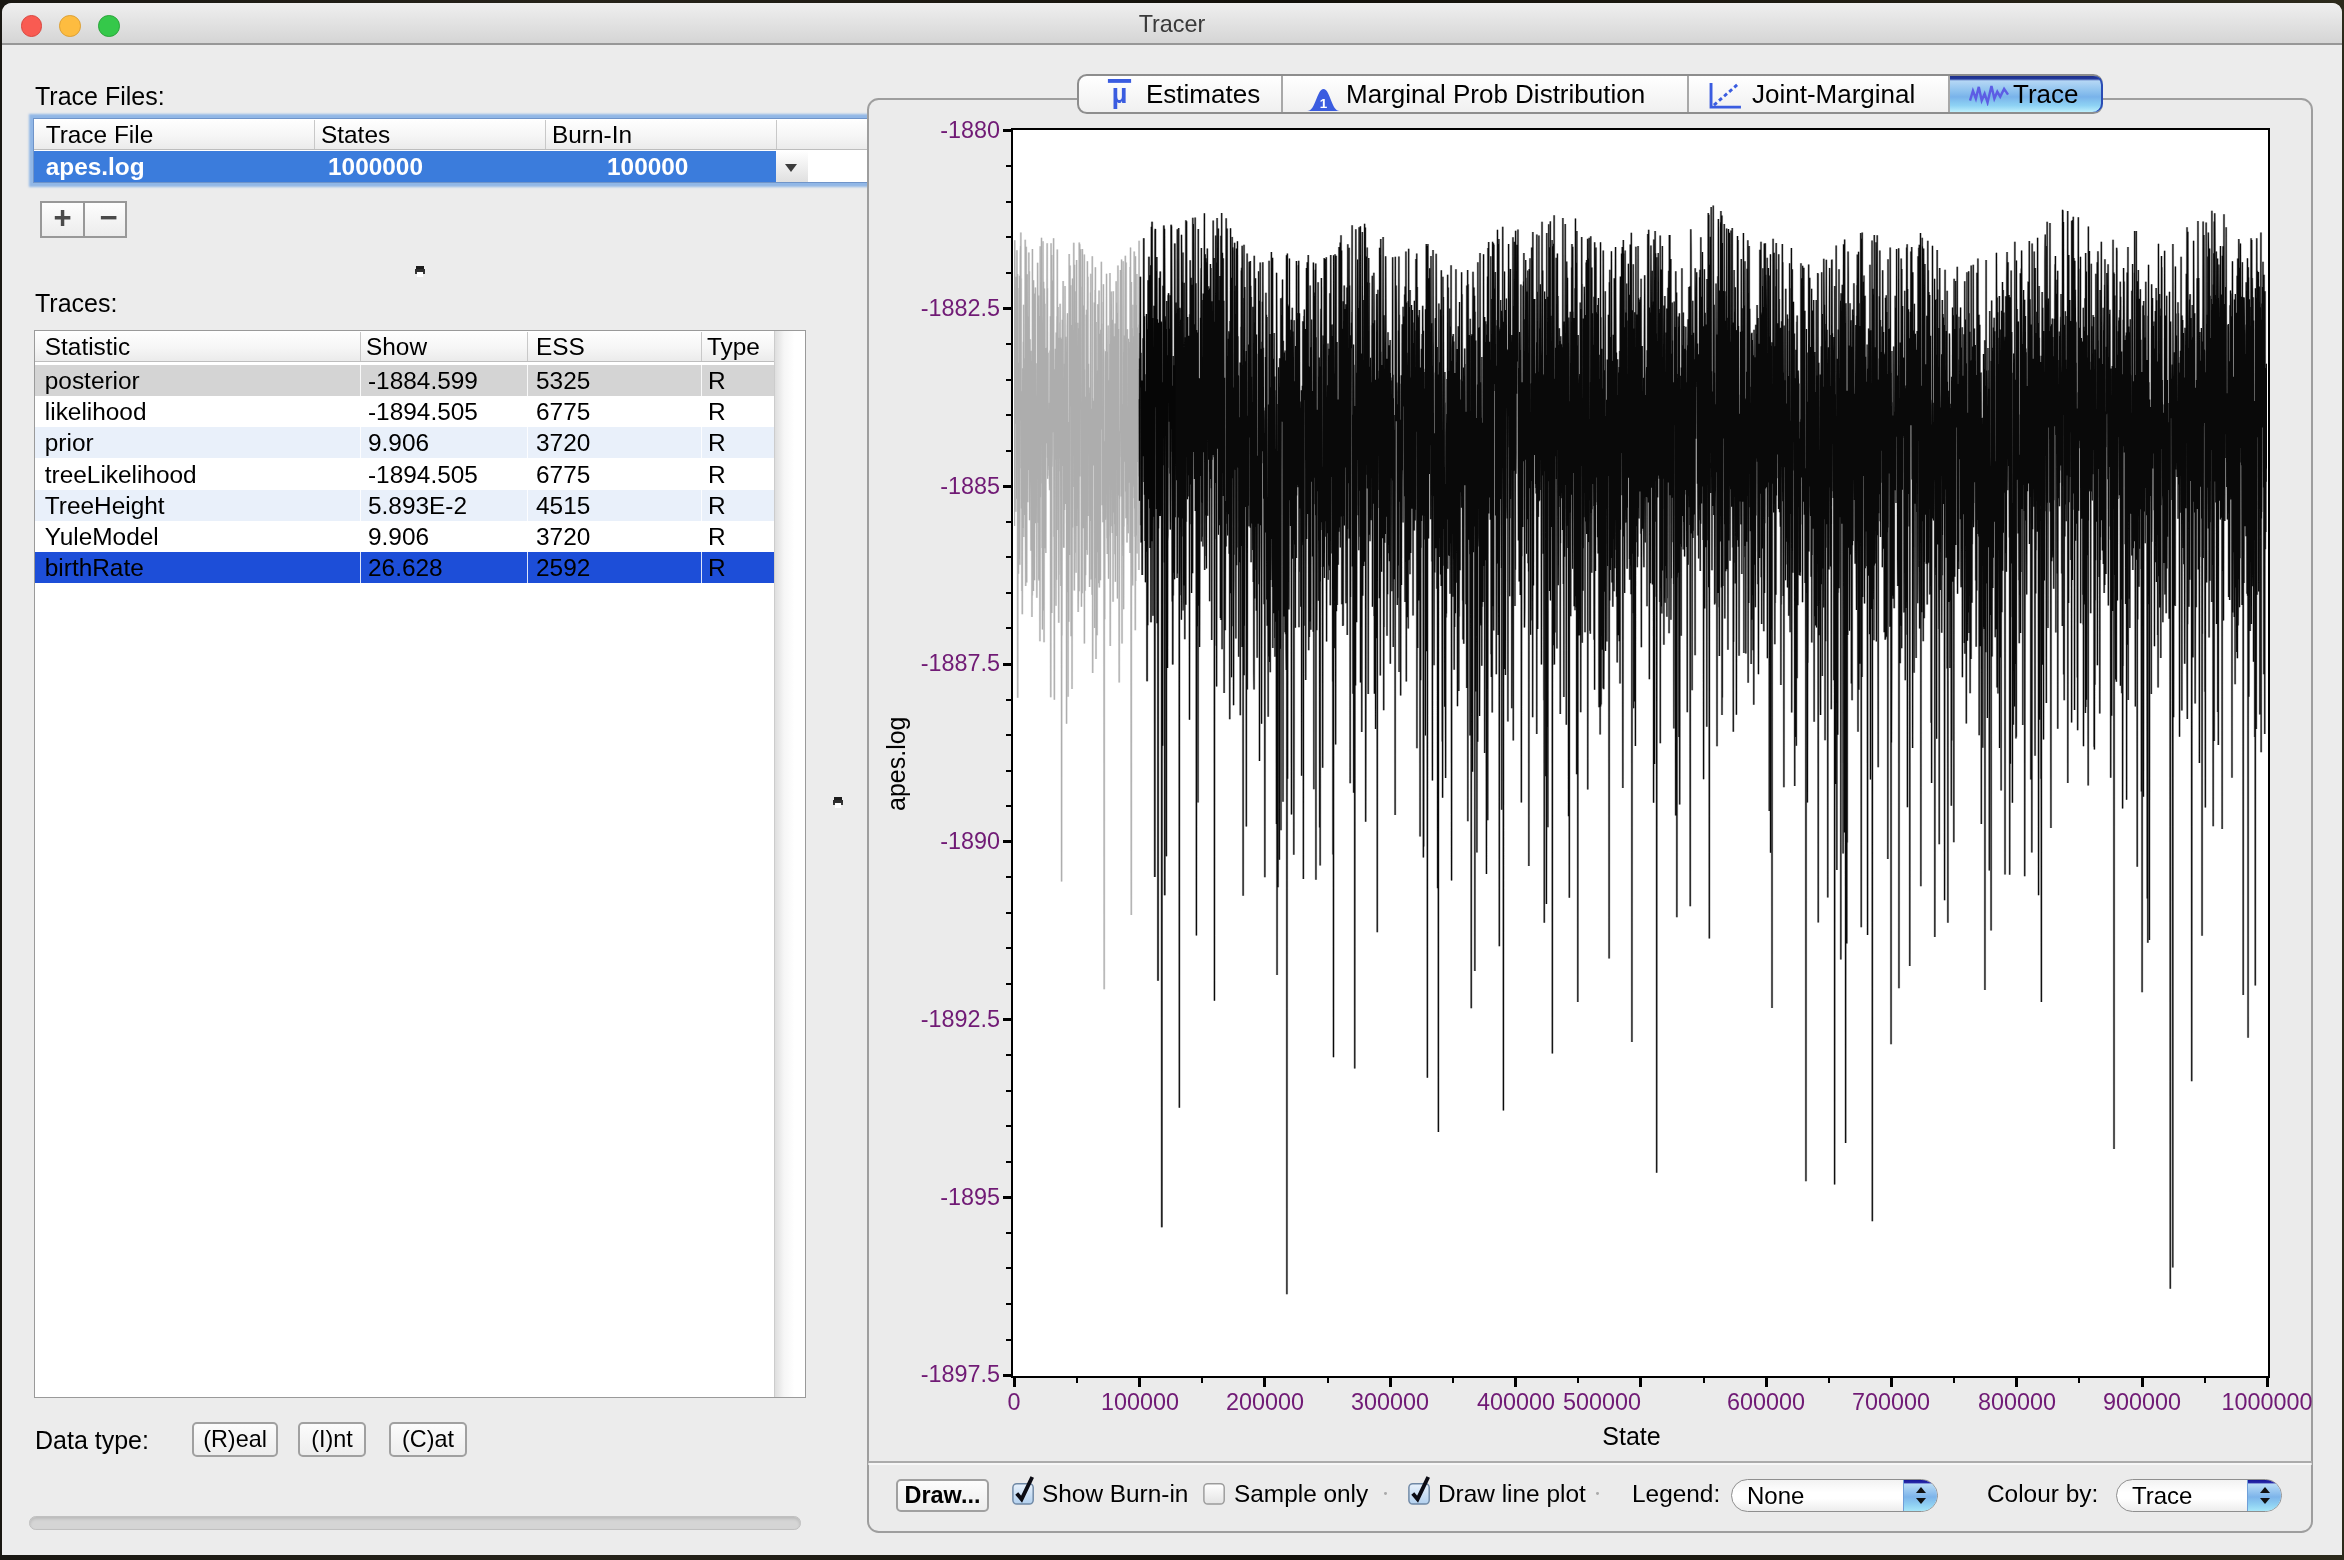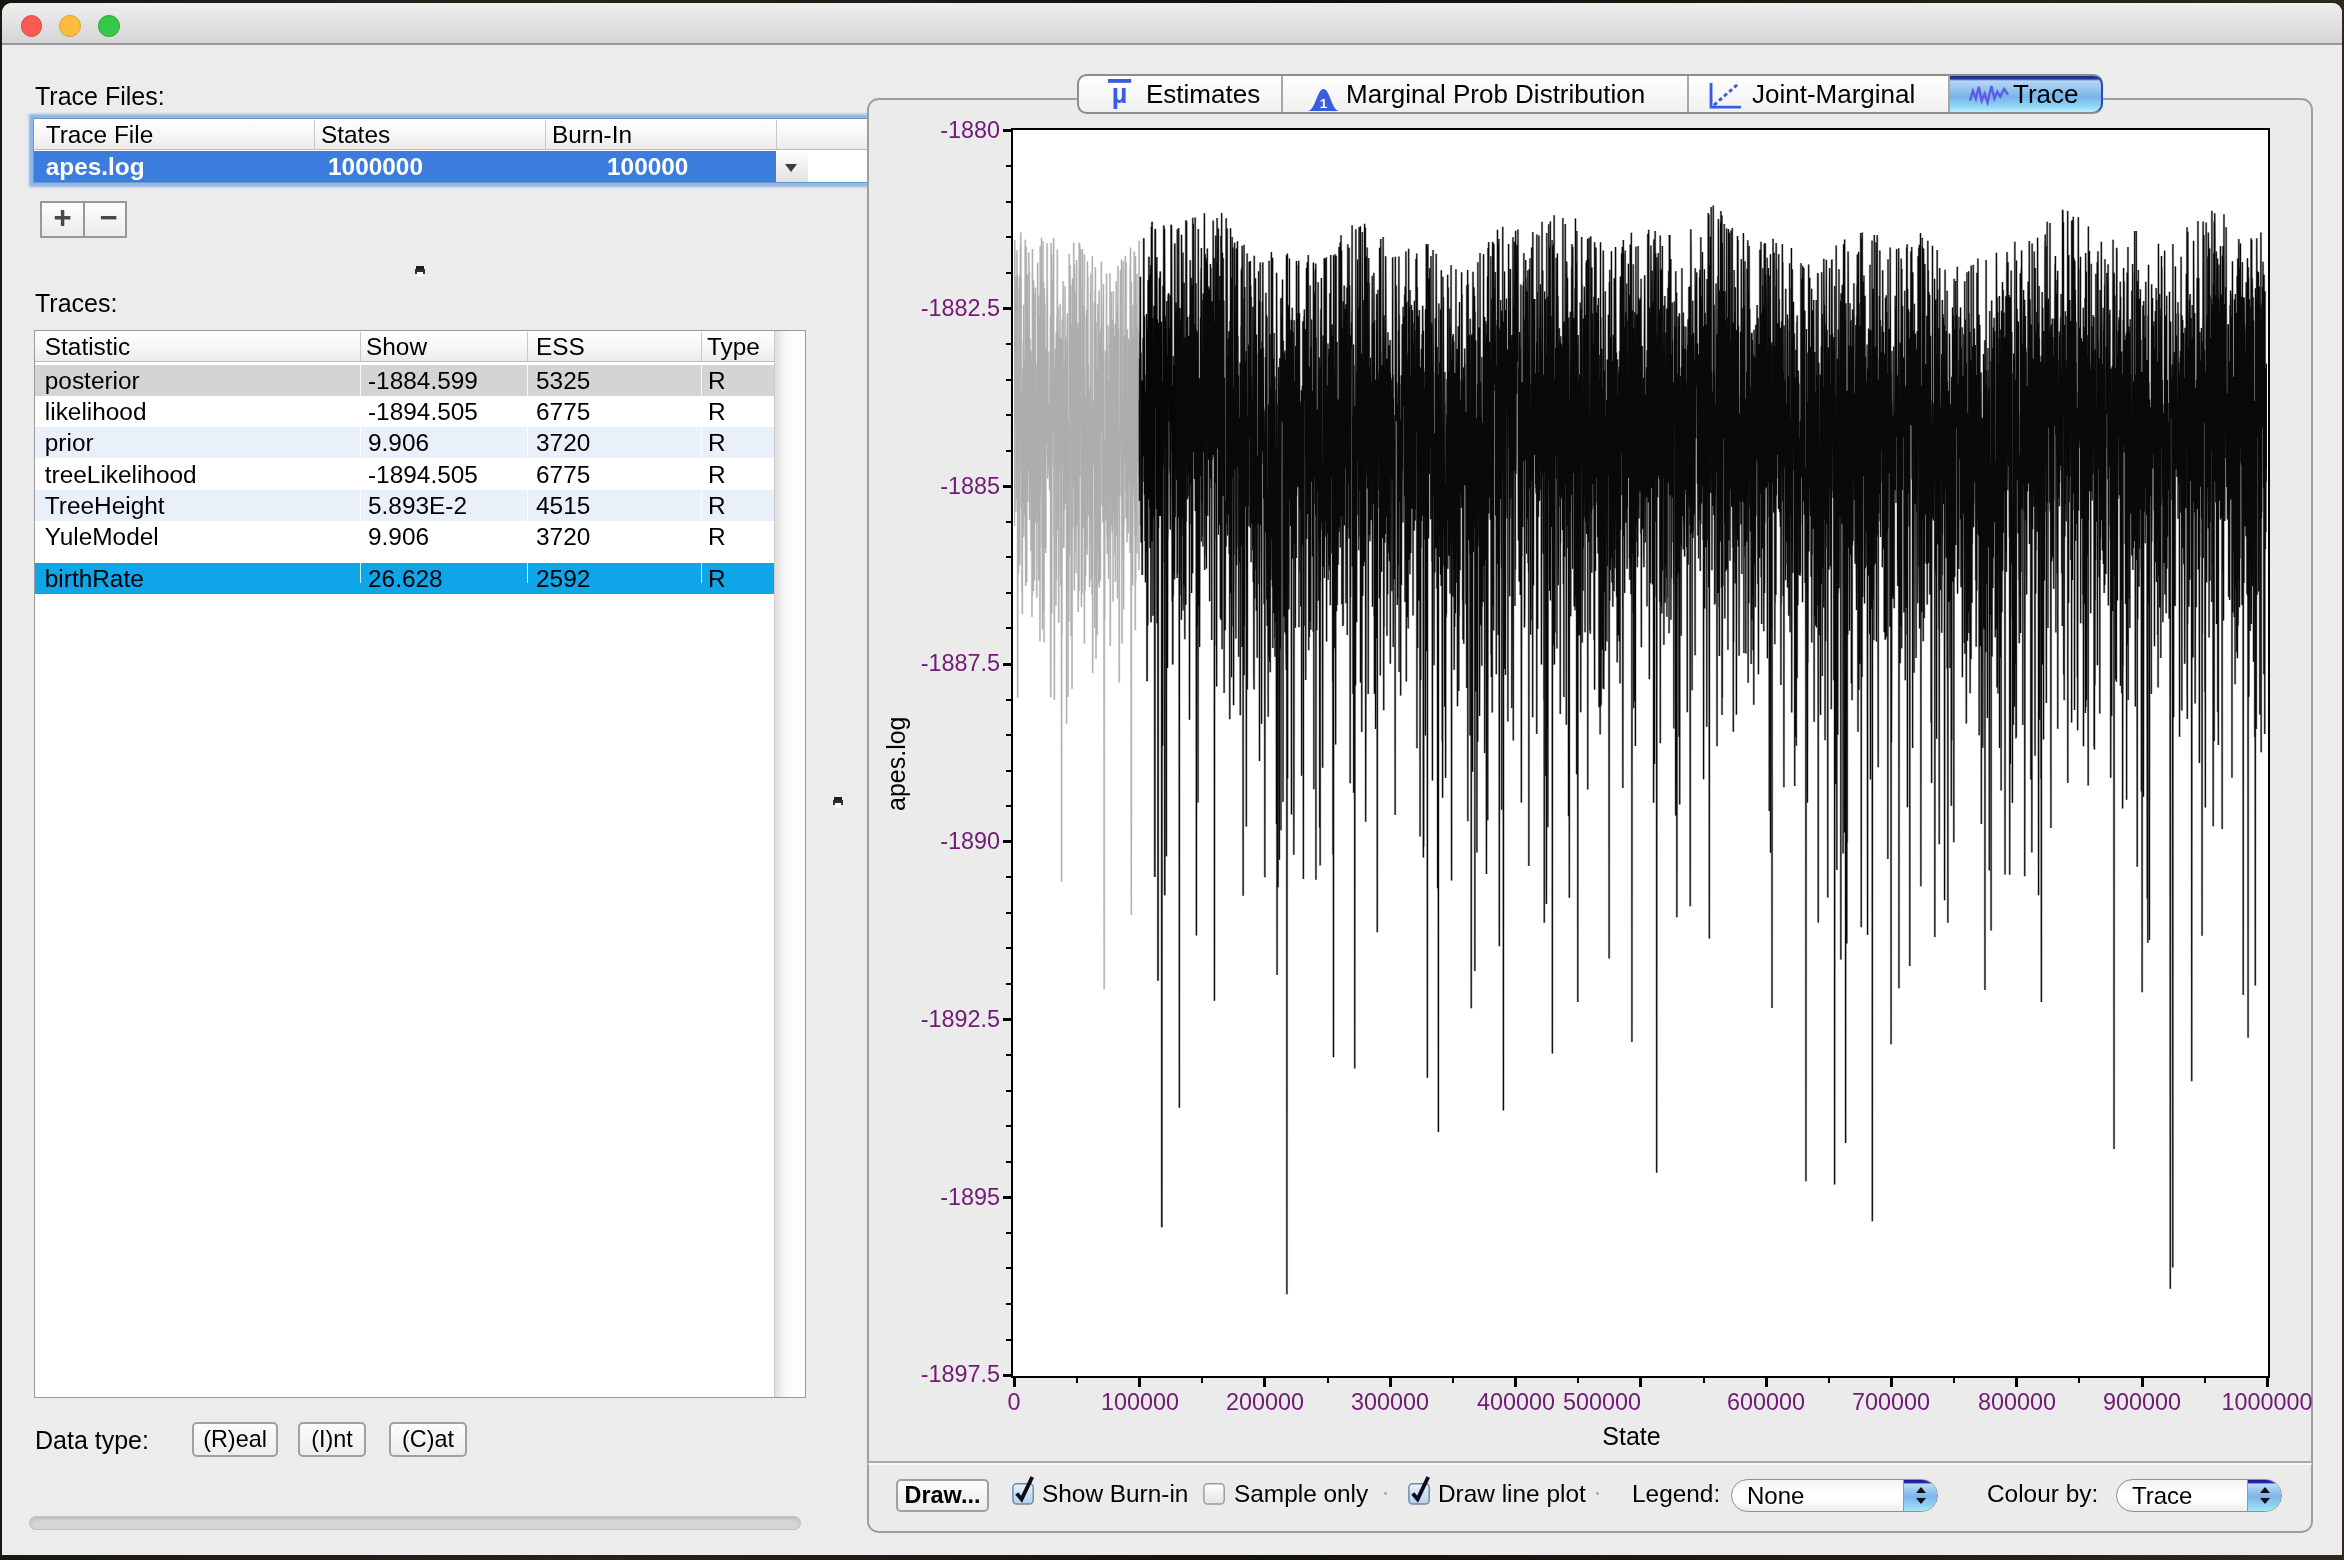--- a/index.html
+++ b/index.html
@@ -90,20 +90,21 @@
   border-top:6.8px solid #111; }
 .dot { position:absolute; width:2.9px; height:2.9px; border-radius:50%; background:#a9a9a9; }
 </style>
 </head>
 <body>
 <div id="win">
   <div id="titlebar">
     <div class="tl" style="left:18.5px;background:#f95b52;border:1px solid #d9453d"></div>
     <div class="tl" style="left:57px;background:#fdbc40;border:1px solid #dd9f31"></div>
     <div class="tl" style="left:96px;background:#35c84a;border:1px solid #28a438"></div>
+    <div id="title">Tracer</div>
   </div>
 </div>
 
 <div class="abs hdrlabel" style="left:35px;top:82px;height:29px;line-height:29px">Trace Files:</div>
 <div class="abs hdrlabel" style="left:35px;top:289px;height:29px;line-height:29px">Traces:</div>
 <div class="abs hdrlabel" style="left:35px;top:1425px;height:31px;line-height:31px">Data type:</div>
 
 <div id="tf">
   <div class="hdr"></div>
   <div class="hsep" style="left:280px"></div>
@@ -178,21 +179,21 @@
         <span class="c1">5.893E-2</span>
         <span class="c2">4515</span>
         <span class="c3">R</span>
       </div>
 <div class="trow" style="top:156px;background:#ffffff">
         <span class="c0">YuleModel</span>
         <span class="c1">9.906</span>
         <span class="c2">3720</span>
         <span class="c3">R</span>
       </div>
-<div class="trow" style="top:198px;background:#0ea5e9">
+<div class="trow" style="top:187px;background:#1d4ed8">
         <span class="c0">birthRate</span>
         <span class="c1">26.628</span>
         <span class="c2">2592</span>
         <span class="c3">R</span>
       </div>
   </div>
   <div class="vsep" style="left:325px"></div>
   <div class="vsep" style="left:492px"></div>
   <div class="vsep" style="left:666px"></div>
   <div id="ttscroll"></div>

